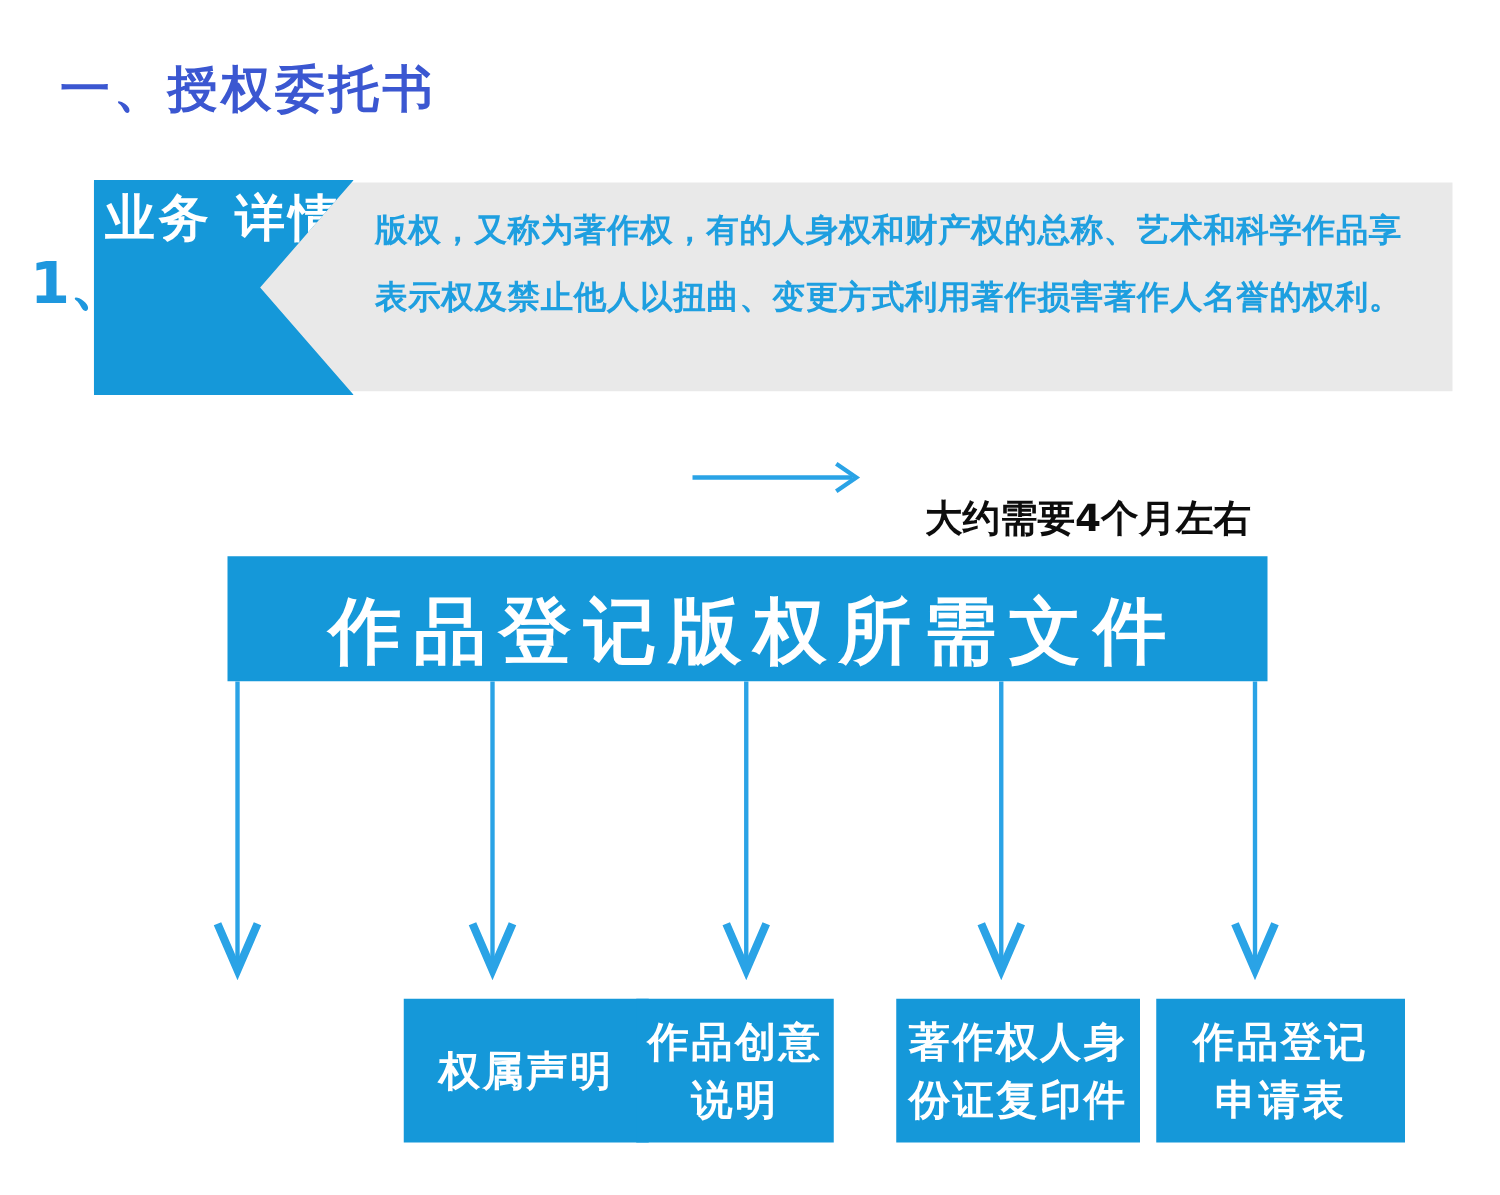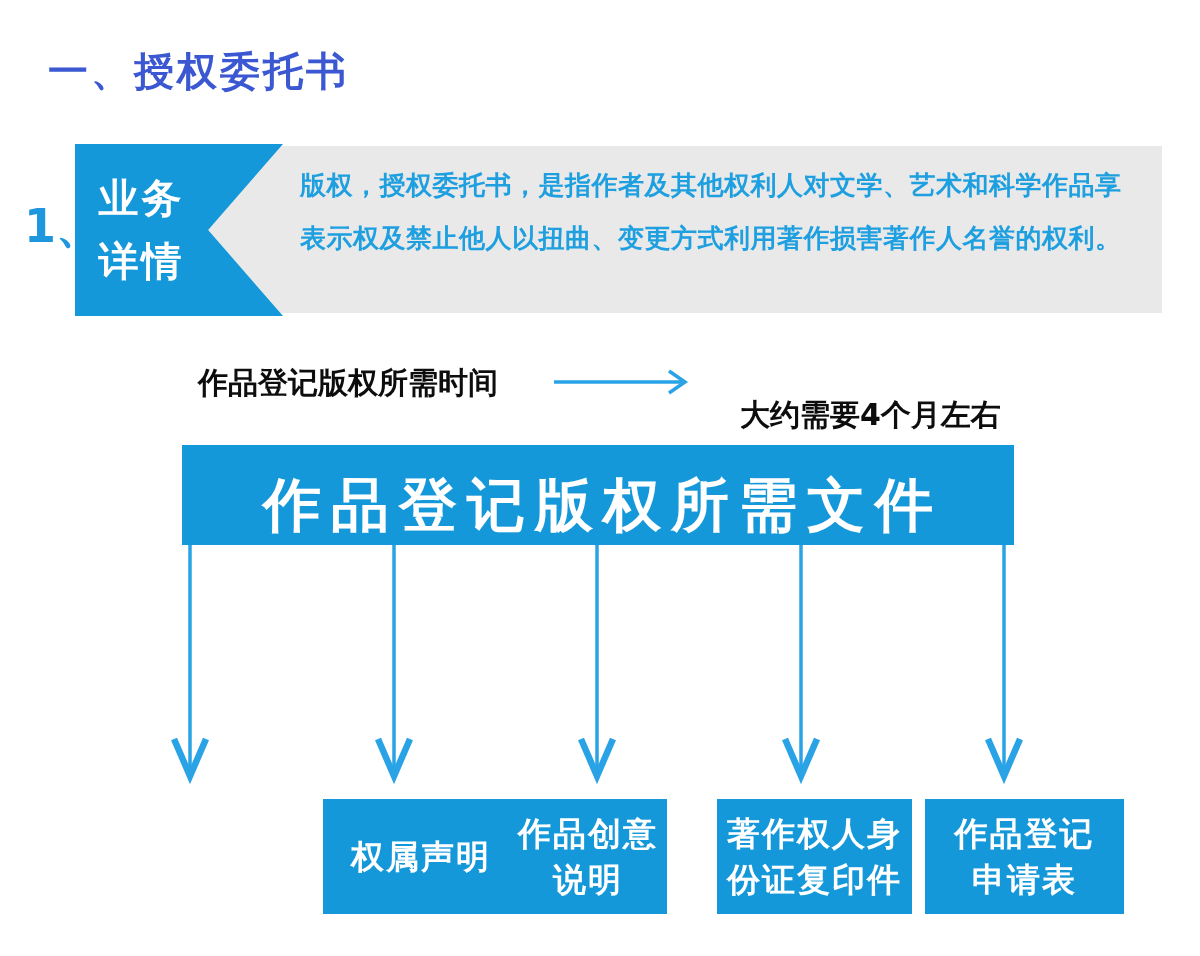--- a/index.html
+++ b/index.html
@@ -50,21 +50,21 @@
     letter-spacing: 0.5px;
   }
 
   
   .tag-chevron {
     left: 75px; top: 144px;
     width: 208px; height: 172px;
     background: #1598D9;
     clip-path: polygon(0 0, 100% 0, 64% 50%, 100% 100%, 0 100%);
     display: flex;
-    flex-direction: column;
+    flex-direction: row;
     justify-content: center;
   }
   .tag-line {
     width: 133px;               
     text-align: center;
     font-size: 40px;
     font-weight: 700;
     color: #ffffff;
     line-height: 63px;
     letter-spacing: 3px;
@@ -136,30 +136,29 @@
 </head>
 <body>
 
 <div class="canvas">
 
   <h1 class="abs page-title">一、授权委托书</h1>
 
   <div class="abs section-index">1、</div>
 
   <div class="abs desc-panel">
-    <div class="desc-line">版权，授权委托书，是指作者及其他权利人对文学、艺术和科学作品享</div>
+    <div class="desc-line">版权，又称为著作权，有的人身权和财产权的总称、艺术和科学作品享</div>
     <div class="desc-line">表示权及禁止他人以扭曲、变更方式利用著作损害著作人名誉的权利。</div>
   </div>
 
   <div class="abs tag-chevron">
     <div class="tag-line">业务</div>
     <div class="tag-line">详情</div>
   </div>
 
-  <div class="abs time-label">作品登记版权所需时间</div>
 
   <svg class="abs h-arrow" width="140" height="28" viewBox="0 0 140 28">
     <line x1="2" y1="14" x2="130" y2="14" stroke="#2AA3E6" stroke-width="3.5"></line>
     <polyline points="117,3 133,14 117,25" fill="none" stroke="#2AA3E6" stroke-width="3.5"></polyline>
   </svg>
 
   <div class="abs time-value">大约需要4个月左右</div>
 
   <div class="abs banner">
     <span class="banner-text">作品登记版权所需文件</span>

